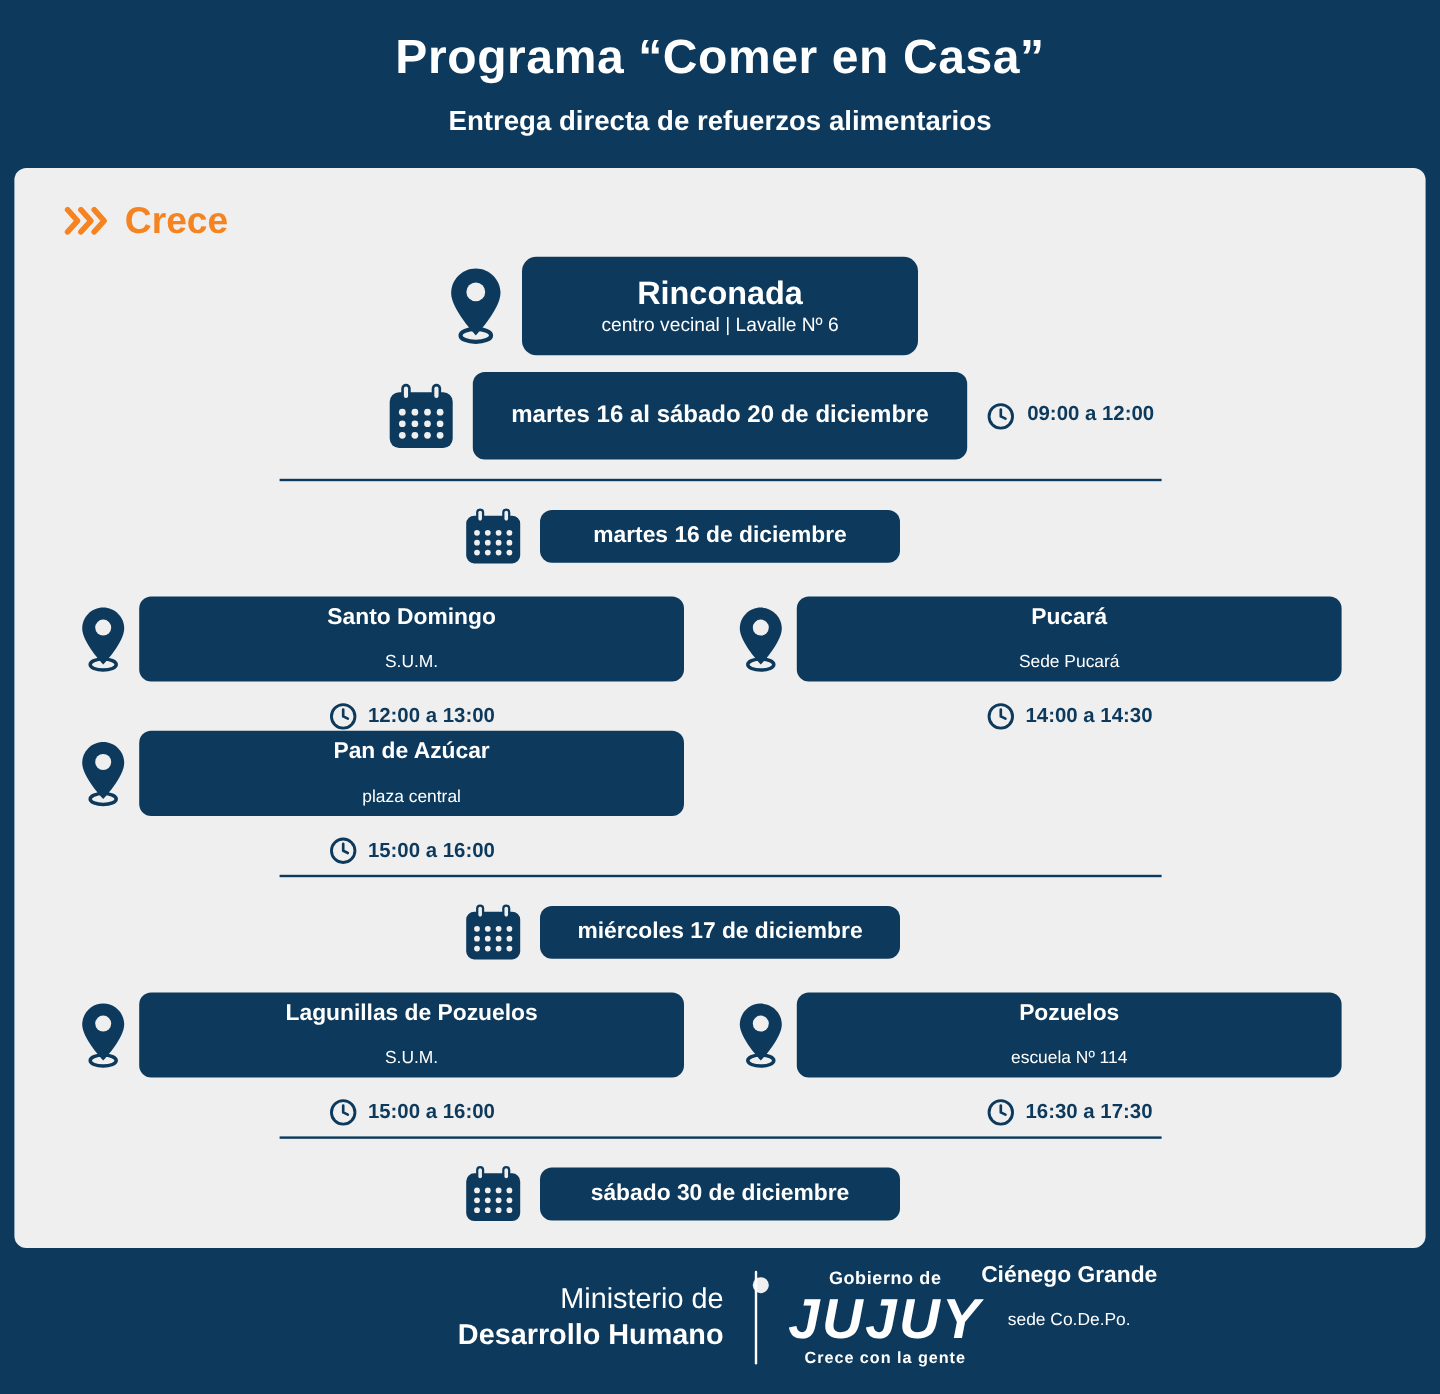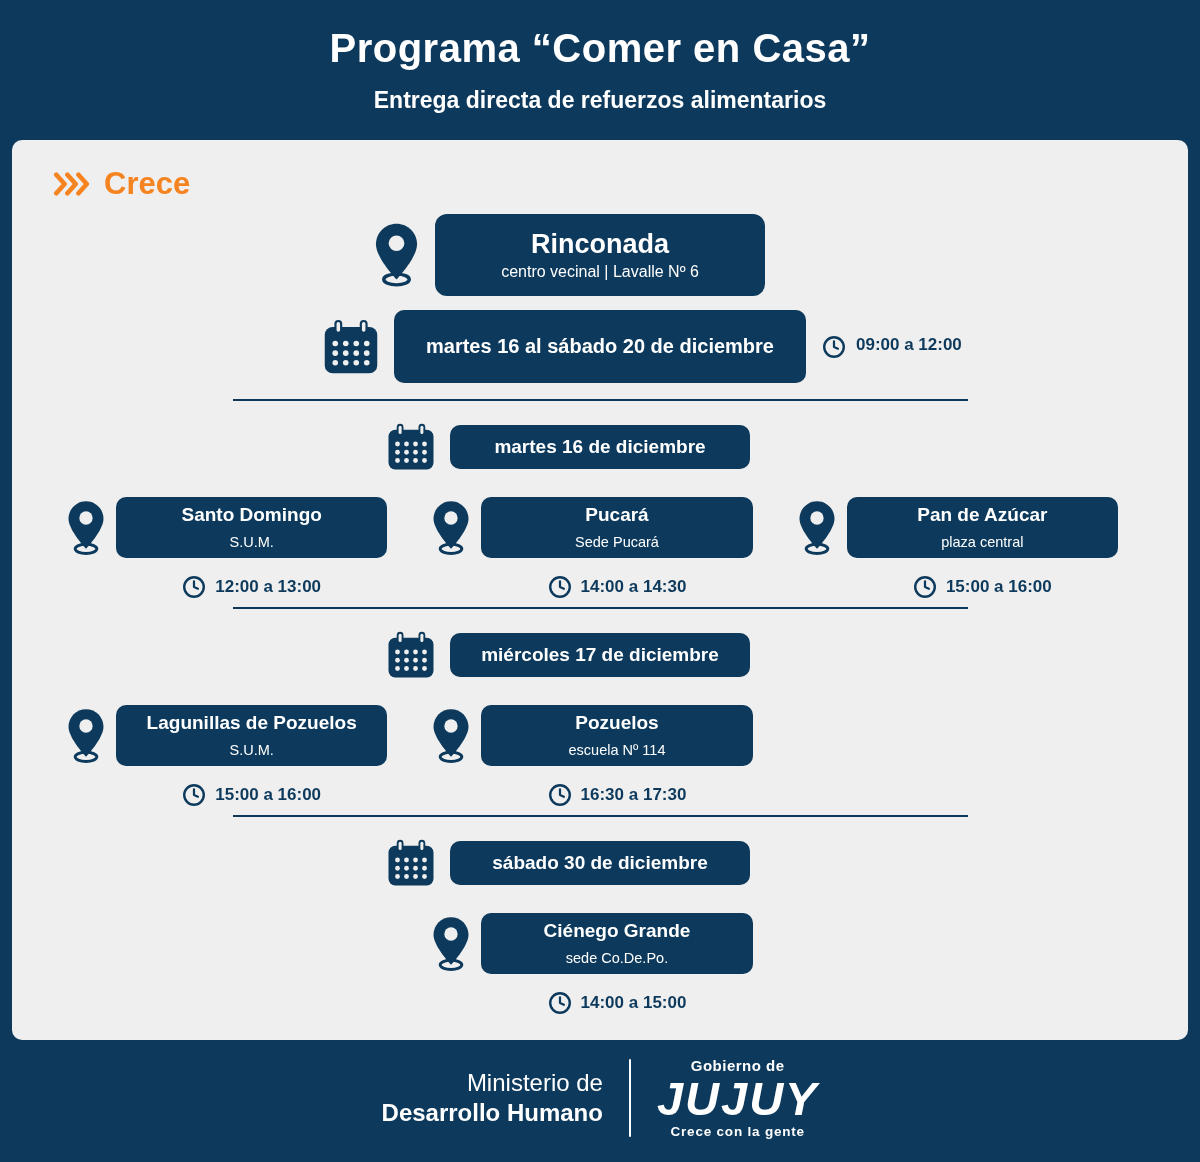--- a/index.html
+++ b/index.html
@@ -48,28 +48,28 @@
   .main-pill .detail{font-size:16px;margin-top:3px;}
   .main-sched{margin-bottom:16px;}
   .icon.cal-lg{width:56px;height:56px;}
   .date-pill{font-weight:800;font-size:20px;padding:25px 32px;border-radius:10px;min-width:300px;}
   .icon.clock{width:24px;height:24px;flex:none;}
   .time{font-weight:700;font-size:17px;color:var(--navy);white-space:nowrap;}
   .divider{border:none;border-top:2px solid var(--navy);width:735px;margin:8px auto 22px;}
   .day-header{margin-bottom:26px;}
   .icon.cal{width:48px;height:48px;}
   .day-header .date-pill{font-size:19px;padding:11px 30px;}
-  .loc-grid{display:grid;grid-template-columns:1fr 1fr 1fr;margin-bottom:2px;}
+  .loc-grid{display:grid;grid-template-columns:1fr 1fr;margin-bottom:2px;}
   .loc-cell{padding:0 30px 0 14px;}
   .loc-cell.col2{grid-column:2;}
   .loc-row{display:flex;align-items:center;gap:10px;}
   .icon.pin{width:40px;height:56px;flex:none;}
   .loc-pill{flex:1;padding:7px 8px 8px;border-radius:10px;}
   .loc-pill .name{font-size:19px;font-weight:800;}
-  .loc-pill .detail{font-size:14.5px;margin-top:8px;}
+  .loc-pill .detail{font-size:14.5px;margin-top:18px;}
   .time-row{display:flex;align-items:center;justify-content:center;gap:9px;margin-top:17px;padding-left:50px;}
   
   .footer{height:116px;display:flex;align-items:center;justify-content:center;gap:26px;color:#fff;}
   .ministry{text-align:right;font-size:24px;line-height:1.25;}
   .ministry .l1{font-weight:400;}
   .ministry .l2{font-weight:800;}
   .vline{width:2px;height:78px;background:#fff;border-radius:1px;}
   .logo{display:flex;flex-direction:column;align-items:center;}
   .logo-top{font-size:15px;font-weight:700;letter-spacing:.5px;}
   .logo-main{font-size:47px;font-weight:800;font-style:italic;letter-spacing:2px;line-height:1.05;}

